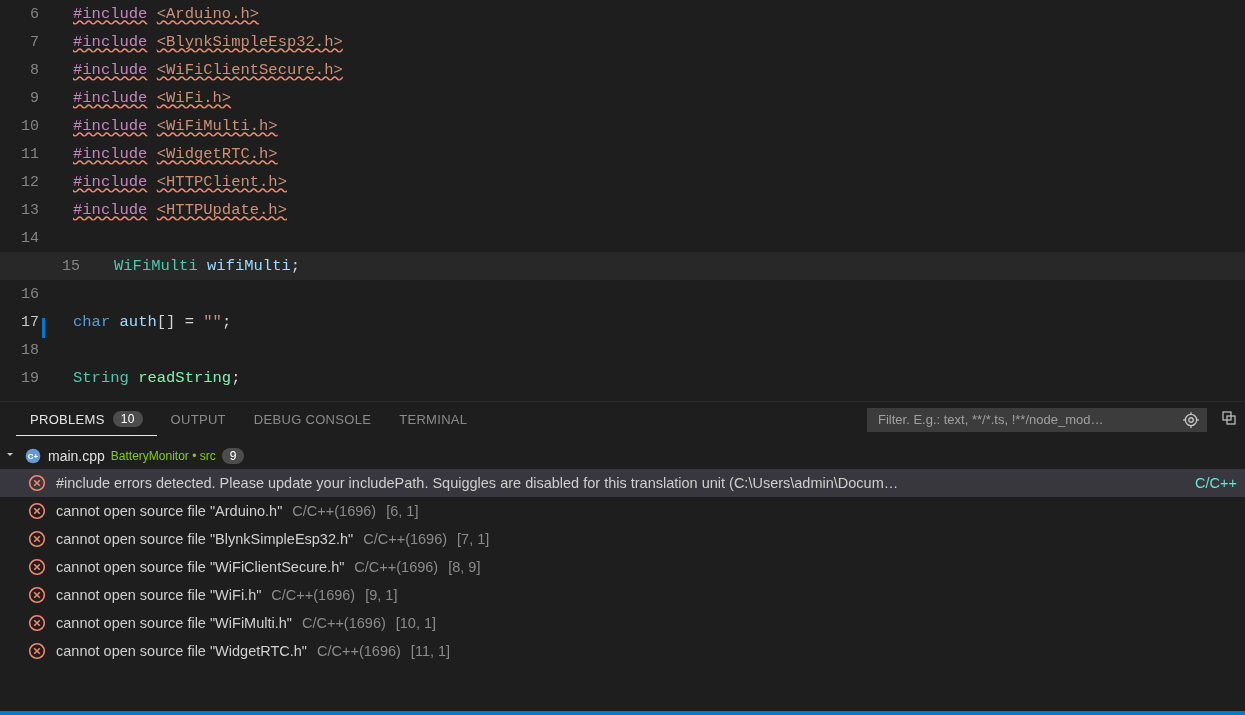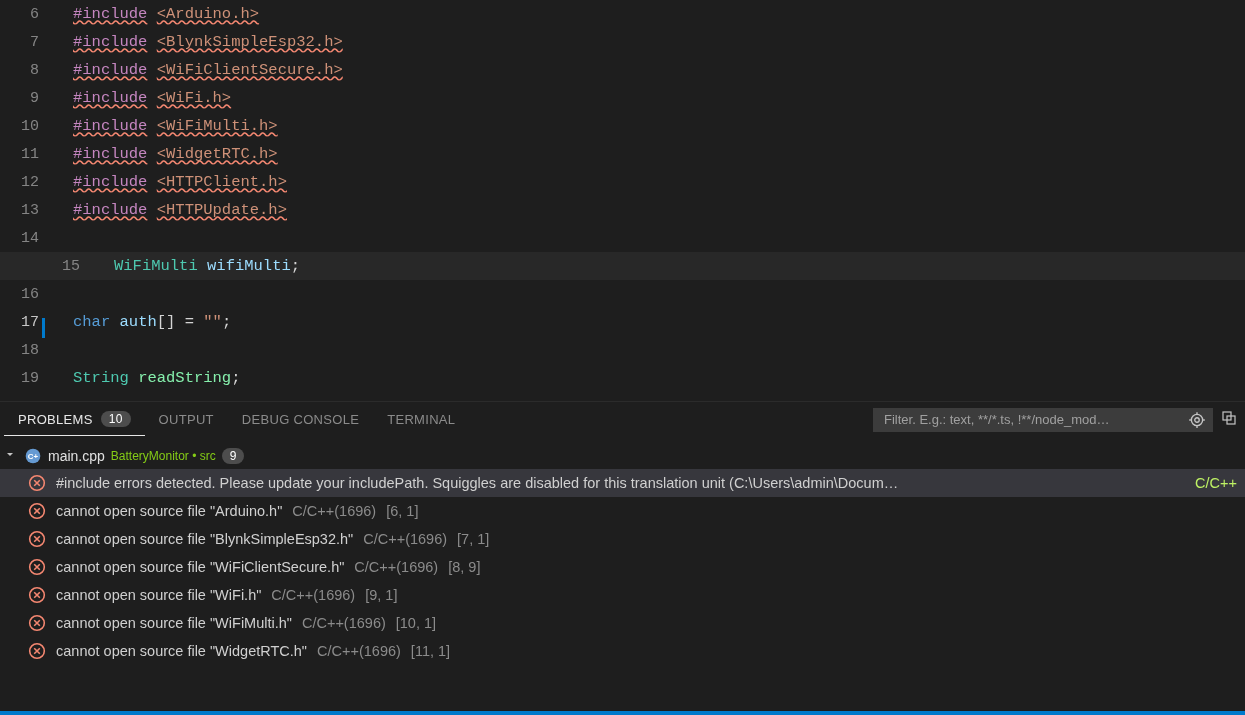--- a/index.html
+++ b/index.html
@@ -71,21 +71,21 @@
   height: 310px;
   background: #1e1e1e;
   border-top: 1px solid #2b2b2b;
   display: flex;
   flex-direction: column;
 }
 .panel-tabs {
   display: flex;
   align-items: center;
   height: 35px;
-  padding: 0 0 0 4px;
+  padding: 0 0 0 16px;
   font-family: -apple-system, BlinkMacSystemFont, 'Segoe UI', sans-serif;
   font-size: 13px;
 }
 .panel-tab {
   padding: 8px 14px;
   color: #8b8b8b;
   cursor: pointer;
   text-transform: uppercase;
   letter-spacing: 0.3px;
   display: flex;
@@ -105,20 +105,21 @@
   min-width: 20px;
   text-align: center;
 }
 .panel-spacer { flex: 1; }
 .filter-box {
   display: flex;
   align-items: center;
   background: #3c3c3c;
   border: 1px solid #3c3c3c;
   padding: 2px 6px 2px 10px;
+  margin-right: 6px;
   width: 340px;
   gap: 6px;
 }
 .filter-input {
   background: transparent;
   border: none;
   outline: none;
   color: #cccccc;
   font-size: 13px;
   flex: 1;
@@ -187,21 +188,21 @@
 }
 .problem-source {
   color: #8b8b8b;
   white-space: nowrap;
 }
 .problem-pos {
   color: #8b8b8b;
   white-space: nowrap;
 }
 .problem-text-wrap { display: flex; gap: 10px; align-items: center; overflow: hidden; flex: 1; }
-.problem-source-right { margin-left: auto; color: #bef264; padding-right: 8px; text-align: right; }
+.problem-source-right { margin-left: auto; color: #5eead4; padding-right: 8px; text-align: right; }
 
 .status-bar {
   height: 4px;
   background: #007acc;
 }
 </style>
 </head>
 <body>
 
 <div class="editor-area" id="editor-lines">

